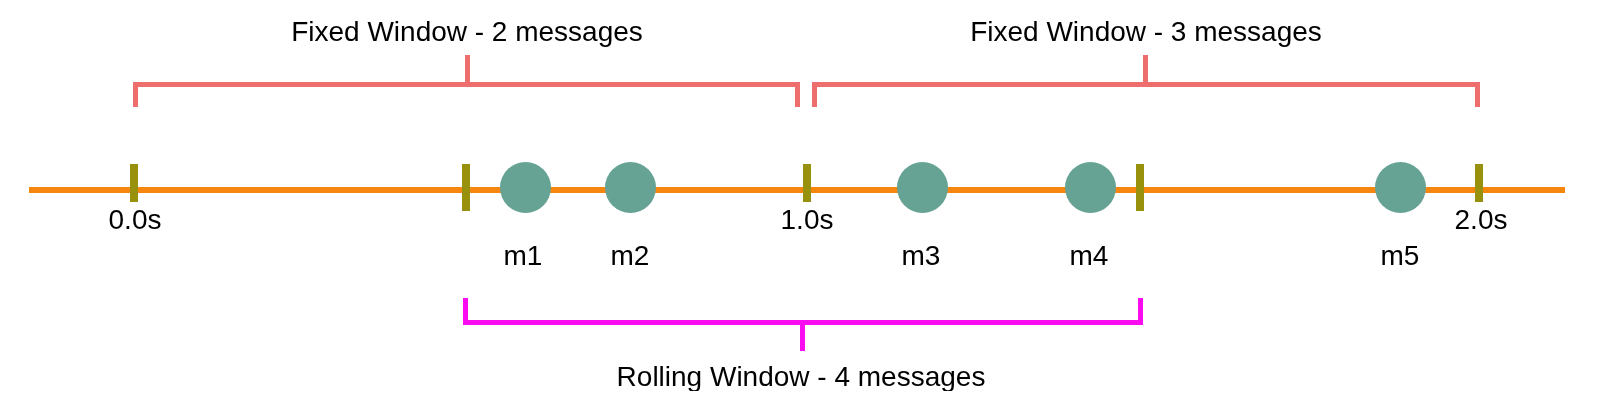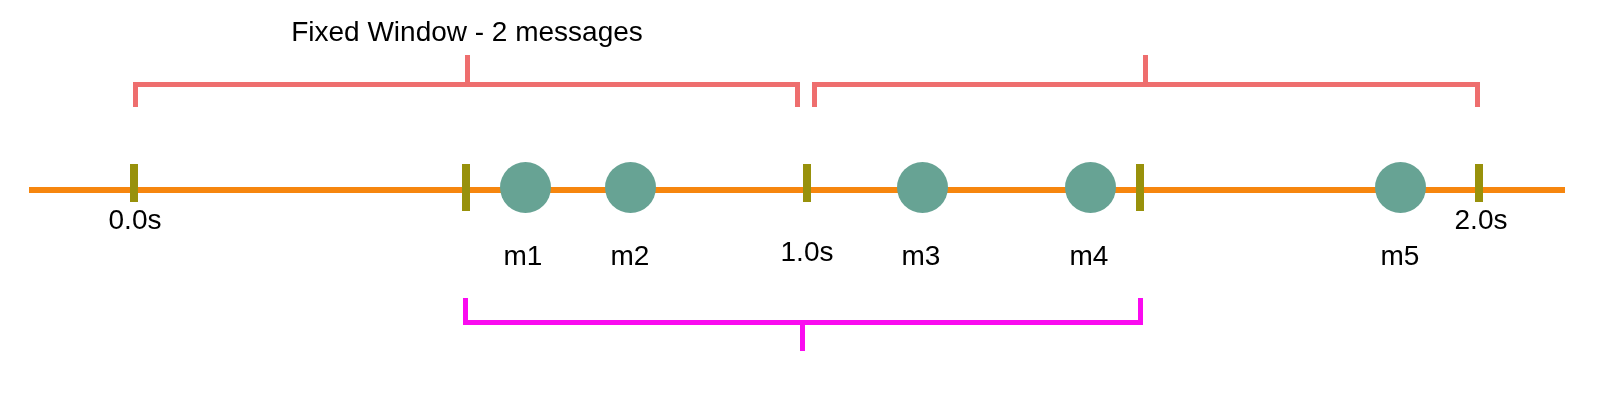--- a/index.html
+++ b/index.html
@@ -95,41 +95,43 @@
 <body>
 
 <div class="canvas">
 
   <div class="abs bracket fixed" style="left:133px; width:667px;"></div>
   <div class="abs stem fixed" style="left:465px;"></div>
   <div class="abs lbl bracket-lbl" style="left:467px;">Fixed Window - 2 messages</div>
 
   <div class="abs bracket fixed" style="left:812px; width:668px;"></div>
   <div class="abs stem fixed" style="left:1143px;"></div>
+  <div class="abs lbl bracket-lbl" style="left:1146px;">Fixed Window - 3 messages</div>
 
   <div class="abs timeline-line"></div>
 
   <div class="abs tick boundary" style="left:130px;"></div>
   <div class="abs tick rolling" style="left:462px;"></div>
   <div class="abs tick boundary" style="left:803px;"></div>
   <div class="abs tick rolling" style="left:1136px;"></div>
   <div class="abs tick boundary" style="left:1475px;"></div>
 
   <div class="abs lbl time-lbl" style="left:135px;">0.0s</div>
-  <div class="abs lbl time-lbl" style="left:807px;margin-top:32px;">1.0s</div>
+  <div class="abs lbl time-lbl" style="left:807px;">1.0s</div>
   <div class="abs lbl time-lbl" style="left:1481px;">2.0s</div>
 
   <div class="abs dot" style="left:500px;"></div>
   <div class="abs dot" style="left:605px;"></div>
   <div class="abs dot" style="left:897px;"></div>
   <div class="abs dot" style="left:1065px;"></div>
   <div class="abs dot" style="left:1375px;"></div>
 
   <div class="abs lbl msg-lbl" style="left:523px;">m1</div>
   <div class="abs lbl msg-lbl" style="left:630px;">m2</div>
   <div class="abs lbl msg-lbl" style="left:921px;">m3</div>
   <div class="abs lbl msg-lbl" style="left:1089px;">m4</div>
   <div class="abs lbl msg-lbl" style="left:1400px;">m5</div>
 
   <div class="abs bracket rolling"></div>
   <div class="abs stem rolling"></div>
+  <div class="abs lbl rolling-lbl" style="left:801px;">Rolling Window - 4 messages</div>
 
 </div>
 
 </body></html>

